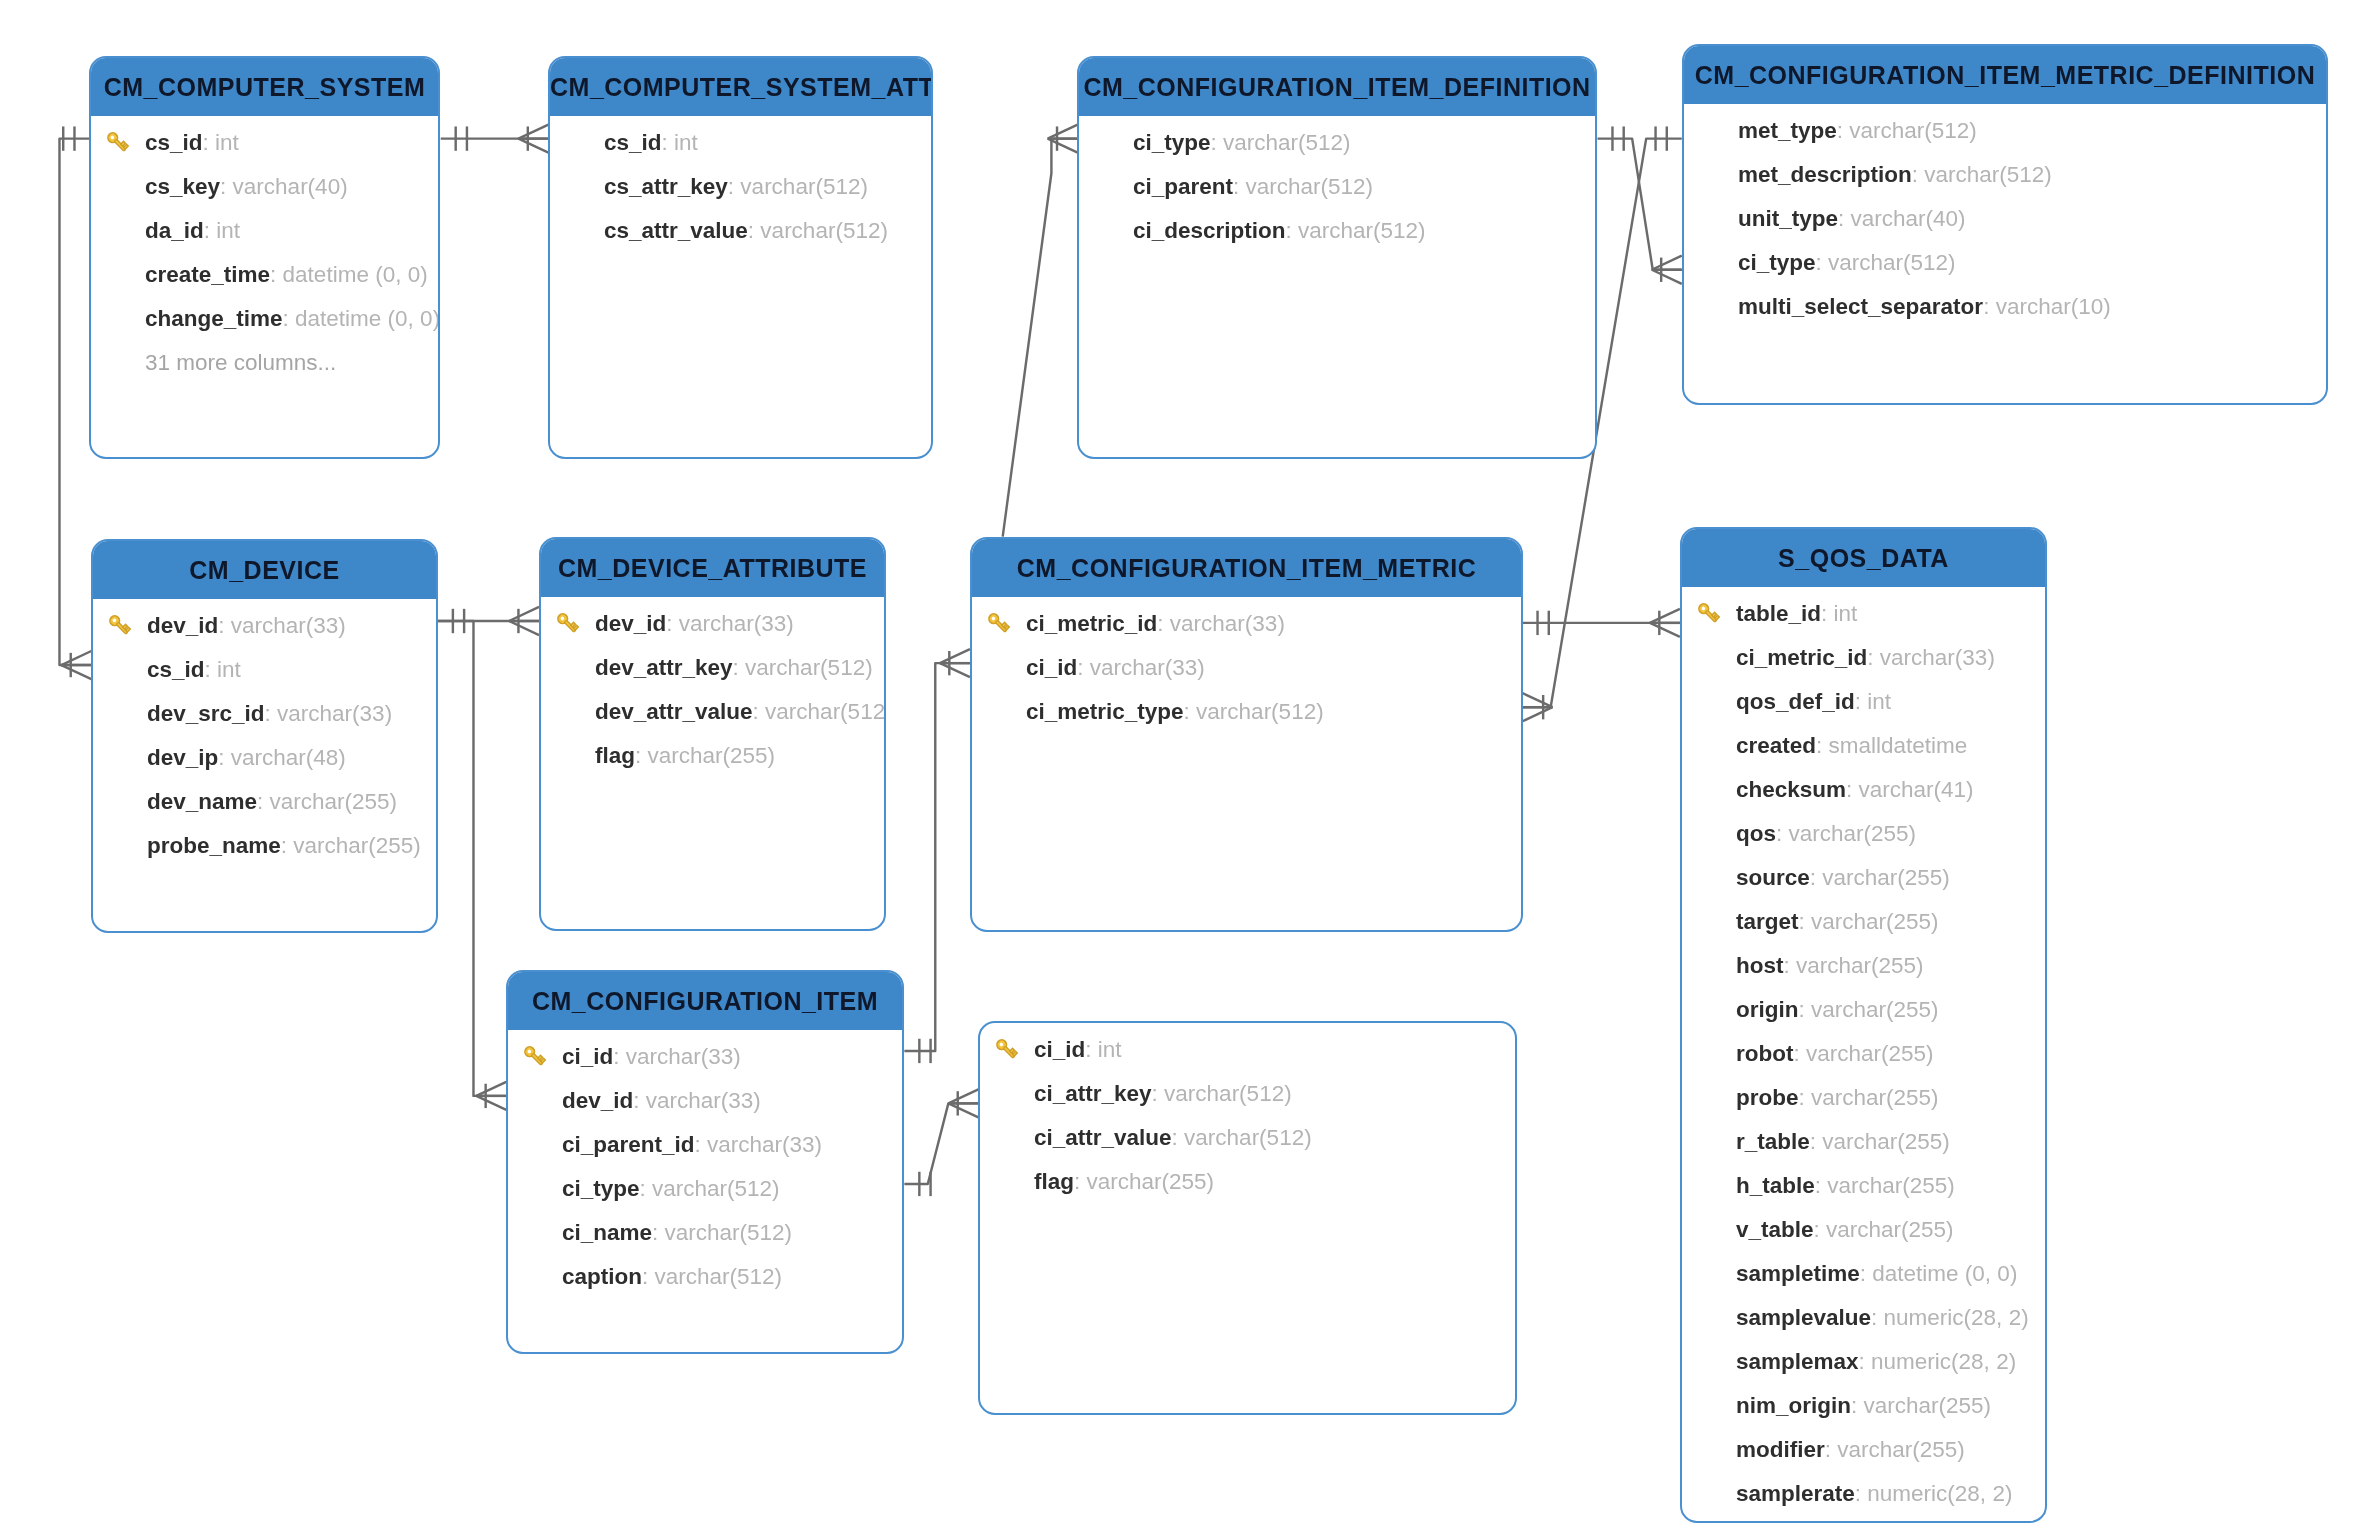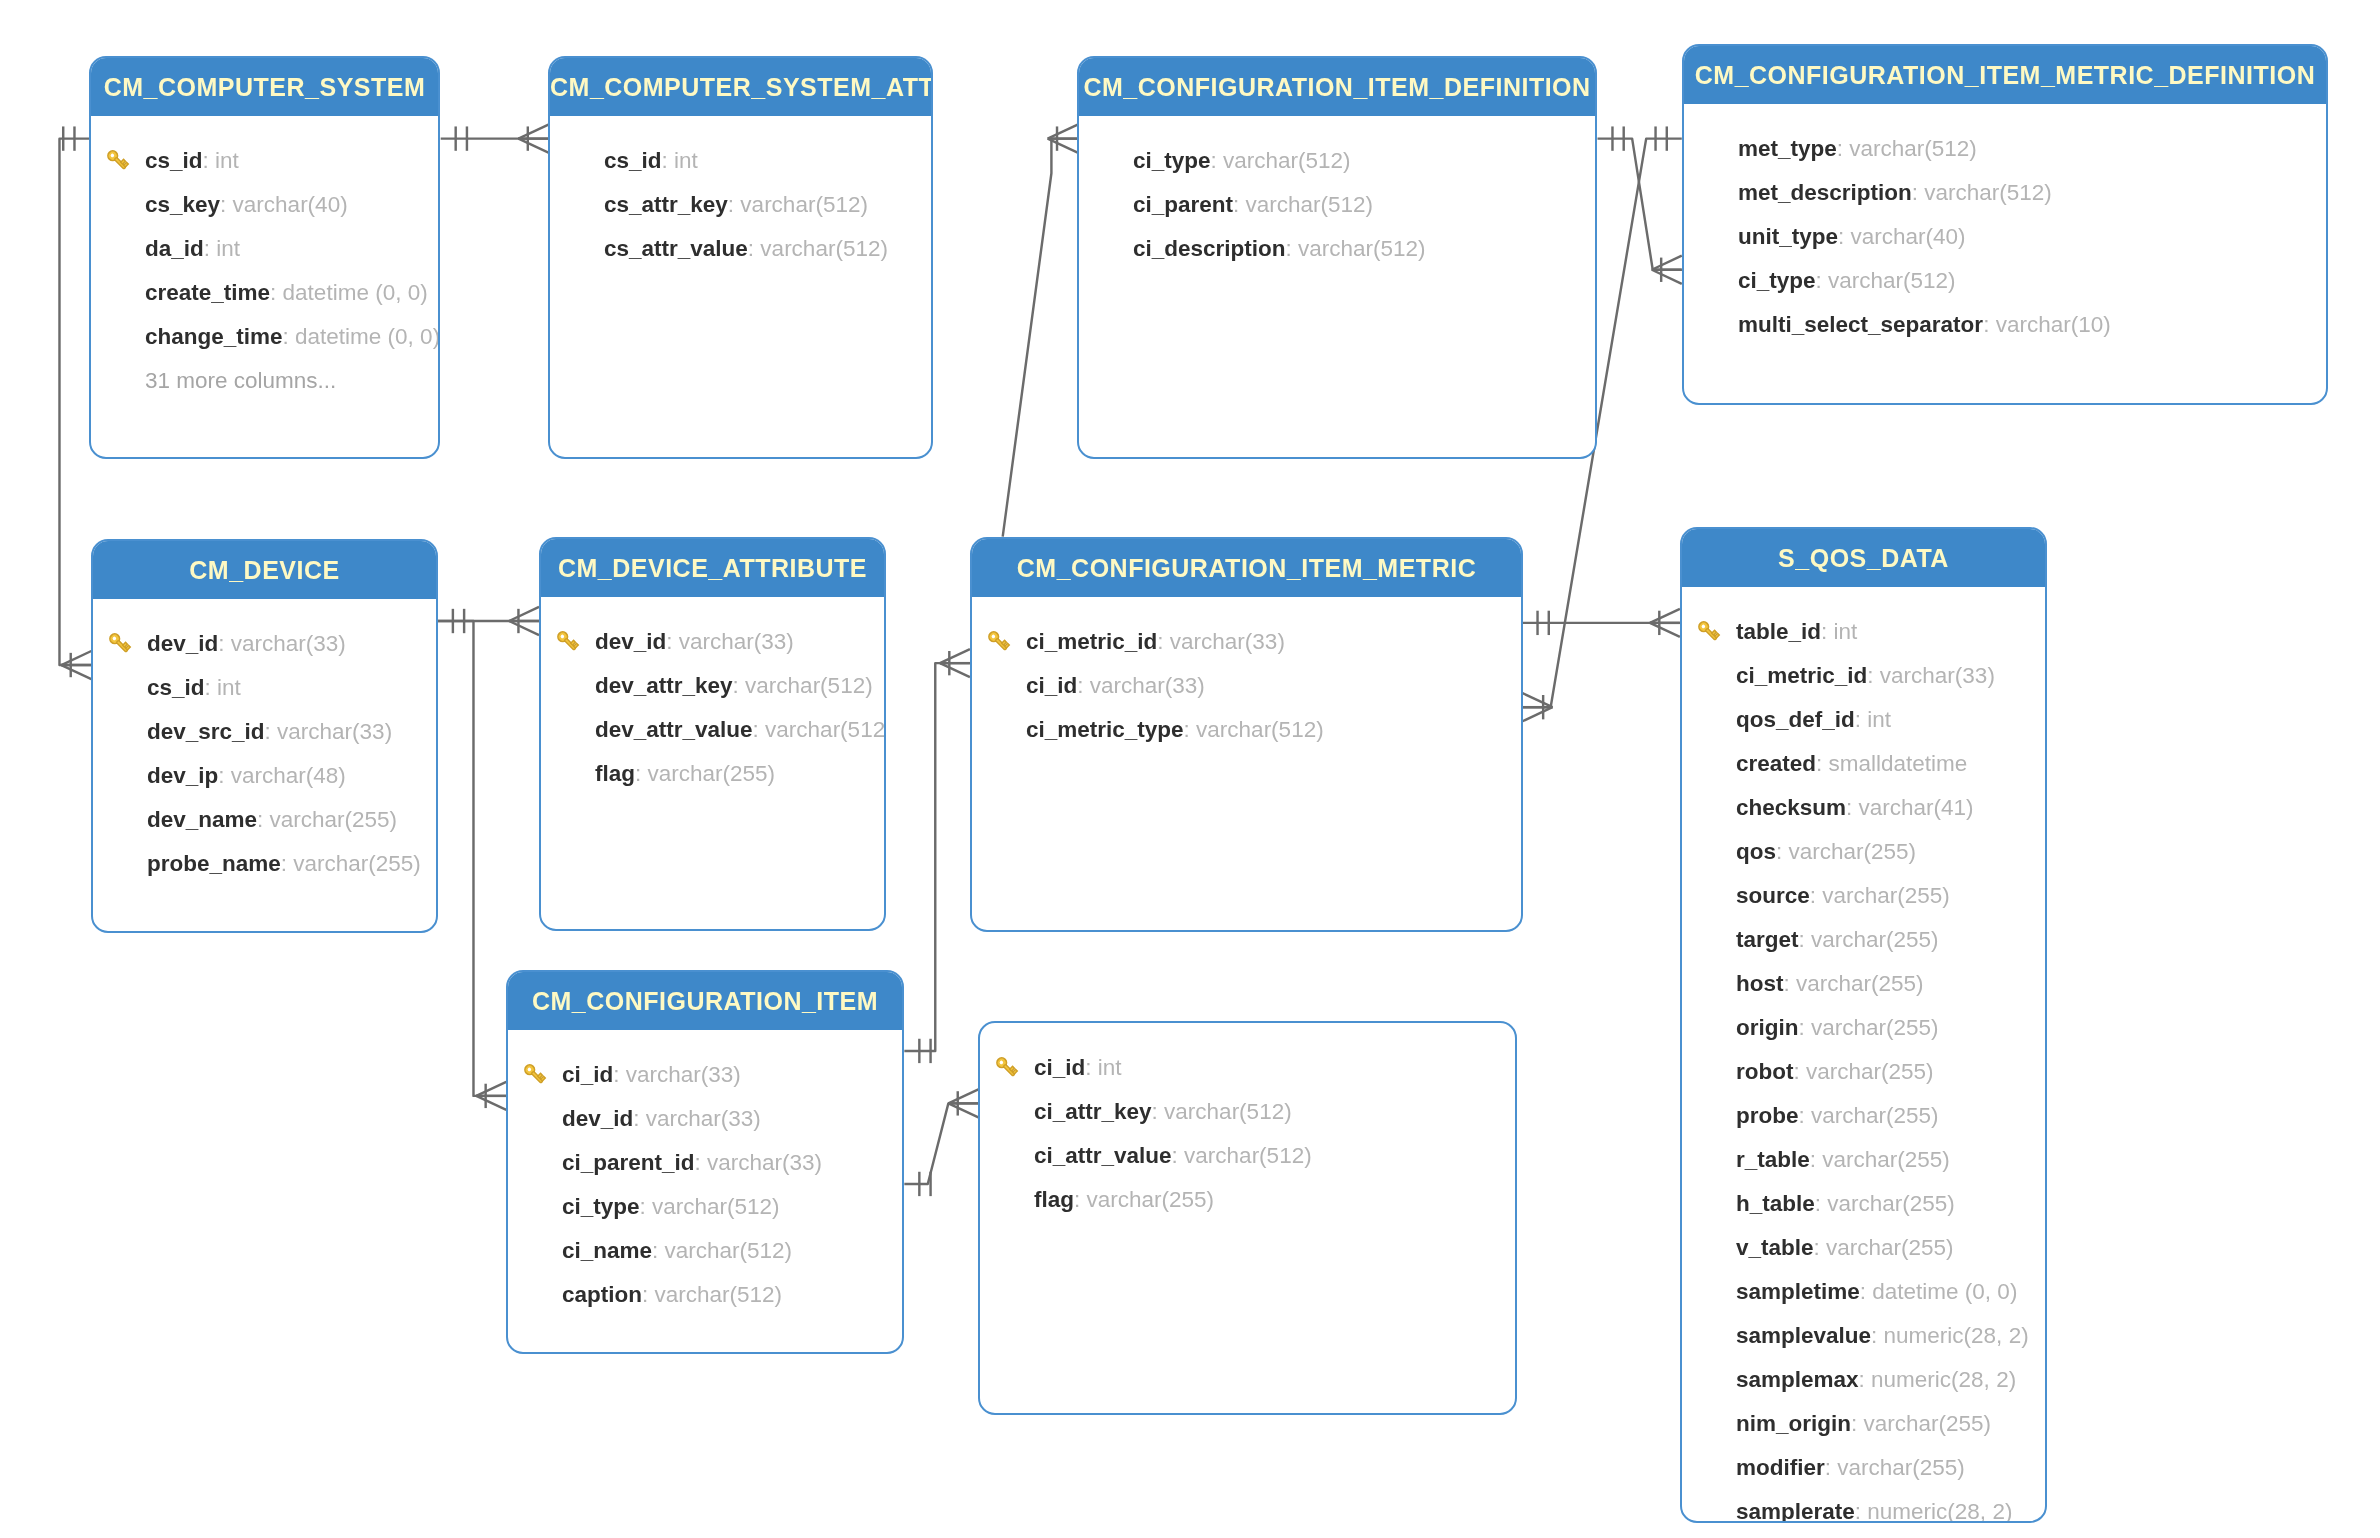--- a/index.html
+++ b/index.html
@@ -1,22 +1,22 @@
 <!DOCTYPE html>
 <html style="font-size:15px"><head>
 <meta charset="utf-8">
 <style>
   html,body{margin:0;padding:0;background:#ffffff;}
   body{font-family:"Liberation Sans", sans-serif;}
   .canvas{position:relative;width:2381px;height:1538px;background:#ffffff;overflow:hidden;}
   .wires{position:absolute;left:0;top:0;width:100%;height:100%;z-index:1;}
   .ertable{position:absolute;z-index:2;background:#ffffff;border:2.8px solid #4a90d0;border-radius:17px;box-sizing:border-box;overflow:hidden;}
-  .ertable .hd{height:58px;line-height:58px;background:#3e88c9;color:#fef9c3;text-align:center;
+  .ertable .hd{height:58px;line-height:58px;background:#3e88c9;color:#0f172a;text-align:center;
      font-size:25px;font-weight:bold;letter-spacing:0.5px;white-space:nowrap;}
-  .rows{padding-top:23px;}
+  .rows{padding-top:5px;}
   .frow{display:flex;align-items:center;height:44px;padding-left:13px;white-space:nowrap;}
   .keyslot{width:41px;flex:0 0 41px;display:flex;align-items:center;}
   .fname{font-size:22.5px;font-weight:bold;color:#2e2e2e;}
   .ftype{font-size:22.5px;font-weight:normal;color:#b4b4b4;}
   .muted .fname{color:#a5a5a5;font-weight:normal;}
   svg{display:block;}
 </style>
 </head>
 <body>
 

